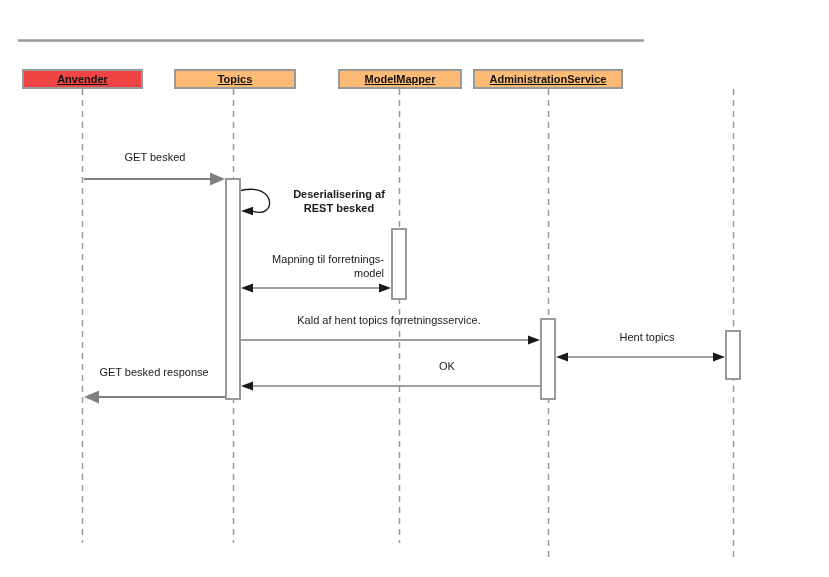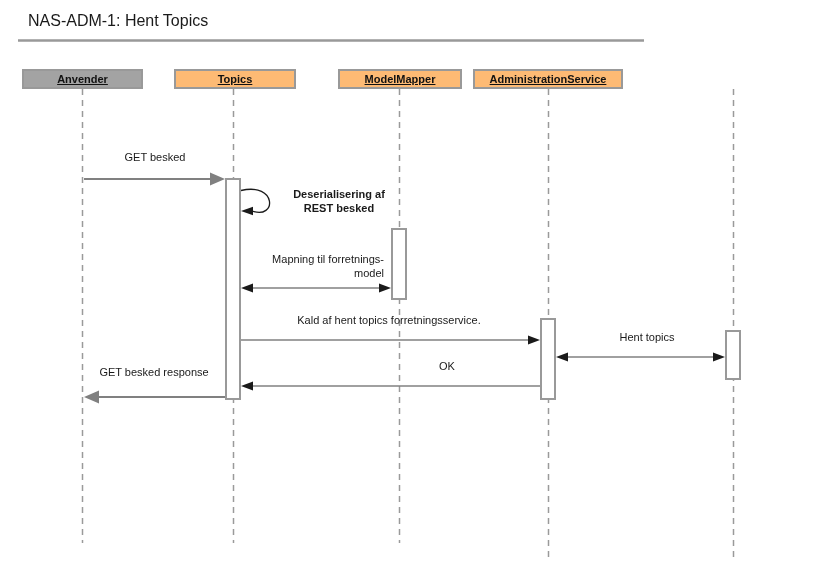--- a/index.html
+++ b/index.html
@@ -11,21 +11,21 @@
   .page-title{
     position:absolute;left:28px;top:12px;font-size:16px;color:#1a1a1a;
     white-space:nowrap;
   }
   .hdr{
     position:absolute;top:69px;height:20px;box-sizing:border-box;
     border:2px solid #999999;display:flex;align-items:center;justify-content:center;
     font-size:11px;font-weight:bold;text-decoration:underline;color:#111111;
     white-space:nowrap;
   }
-  .hdr-actor{background:#a3a3a3;}
+  .hdr-actor{background:#ef4444;}
   .hdr-object{background:#fdba74;}
   .act{
     position:absolute;width:16px;box-sizing:border-box;background:#ffffff;
     border:2px solid #999999;
   }
   .msg{
     position:absolute;font-size:11px;line-height:13.5px;color:#1a1a1a;
     text-align:center;
   }
   .msg.bold{font-weight:bold;}
@@ -76,21 +76,20 @@
       <line x1="540" y1="386" x2="252" y2="386" stroke="#808080" stroke-width="1.6"></line>
       <polygon points="253,381.5 241,386 253,390.5" fill="#1a1a1a"></polygon>
     </g>
 
     <g>
       <line x1="225" y1="397" x2="97" y2="397" stroke="#808080" stroke-width="2"></line>
       <polygon points="99,390.5 84,397 99,403.5" fill="#808080"></polygon>
     </g>
   </svg>
 
-  <div class="page-title">NAS-ADM-1: Hent Topics</div>
 
   <div class="hdr hdr-actor" style="left:22px;width:121px;">
     <span>Anvender</span>
   </div>
   <div class="hdr hdr-object" style="left:174px;width:122px;">
     <span>Topics</span>
   </div>
   <div class="hdr hdr-object" style="left:338px;width:124px;">
     <span>ModelMapper</span>
   </div>

